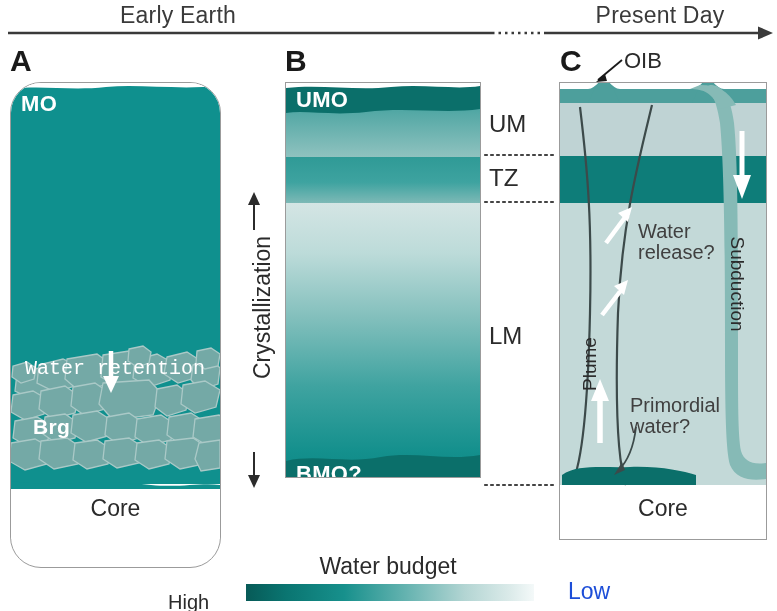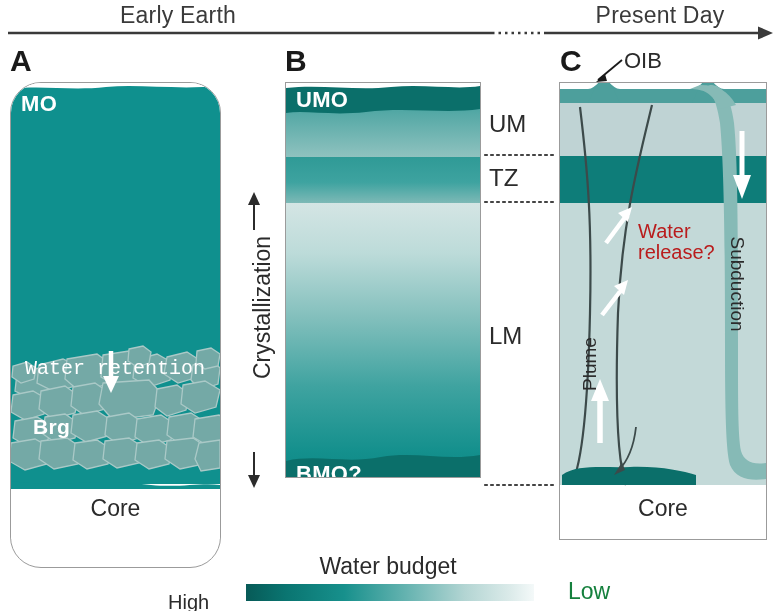--- a/index.html
+++ b/index.html
@@ -79,38 +79,38 @@
     text-align: center;
     font-size: 23px;
     color: #2b2b2b;
     transform: rotate(-90deg);
     white-space: nowrap;
   }
 
   
   .ann {
     font-size: 20px;
-    color: #b91c1c;
+    color: #404040;
     line-height: 1.05;
   }
   .ann-vert {
     font-size: 19px;
     color: #2b2b2b;
     white-space: nowrap;
   }
 
   
   #legend-title {
     left: 248px; top: 553px; width: 280px;
     text-align: center;
     font-size: 23px;
     color: #2b2b2b;
   }
   #legend-high { left: 168px; top: 578px; font-size: 20px; color: #2b2b2b; margin-top: 13px; }
-  #legend-low  { left: 568px; top: 578px; font-size: 23px; color: #15803d; }
+  #legend-low  { left: 568px; top: 578px; font-size: 23px; color: #1d4ed8; }
   #legend-bar {
     left: 246px; top: 584px; width: 288px; height: 17px;
   }
 </style>
 </head>
 <body>
 
 <div class="abs" id="timeline-label-early">Early Earth</div>
 
 <div class="abs" id="timeline-label-present">Present Day</div>
@@ -352,20 +352,24 @@
     <div class="ann-vert" style="position:absolute; left:-38px; top:40px;
                                  width:100px; text-align:center;
                                  transform:rotate(-90deg);">Plume</div>
   </div>
 
   <div class="abs ann" style="left:78px; top:138px;">
     <div>Water</div>
     <div>release?</div>
   </div>
 
+  <div class="abs ann" style="left:70px; top:312px;">
+    <div>Primordial</div>
+    <div>water?</div>
+  </div>
 
   <div class="abs core-label" style="left:0px; top:412px;">Core</div>
 </div>
 
 <div class="abs" id="legend-title">Water budget</div>
 <div class="abs" id="legend-high">High</div>
 <div class="abs" id="legend-low">Low</div>
 <svg class="abs" id="legend-bar" width="288" height="17" viewBox="0 0 288 17" preserveAspectRatio="none">
   <defs>
     <linearGradient id="gradLegend" x1="0" y1="0" x2="1" y2="0">

